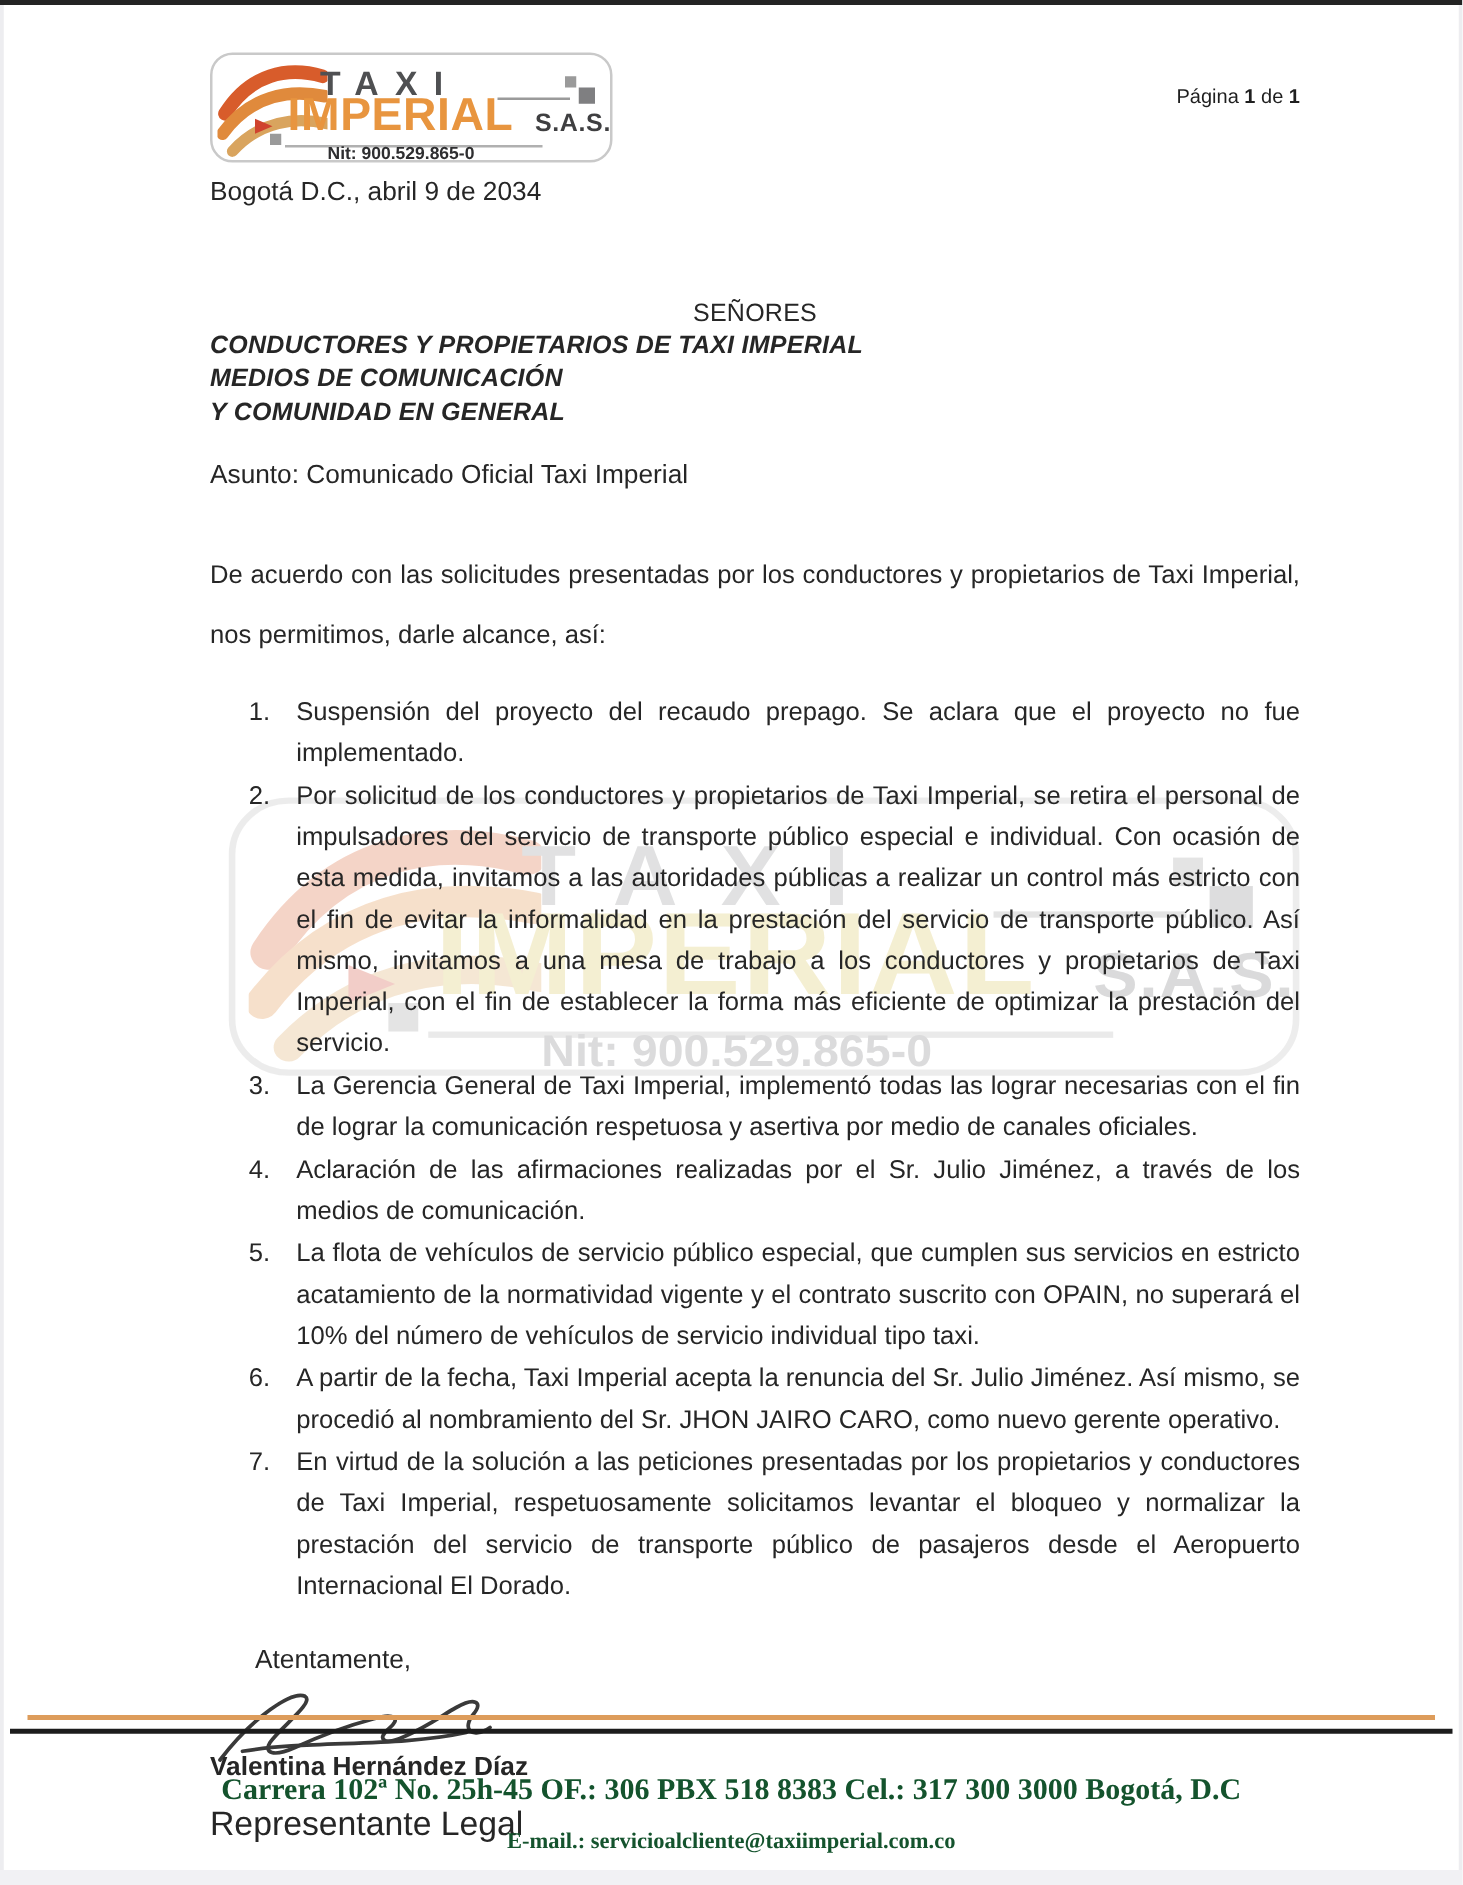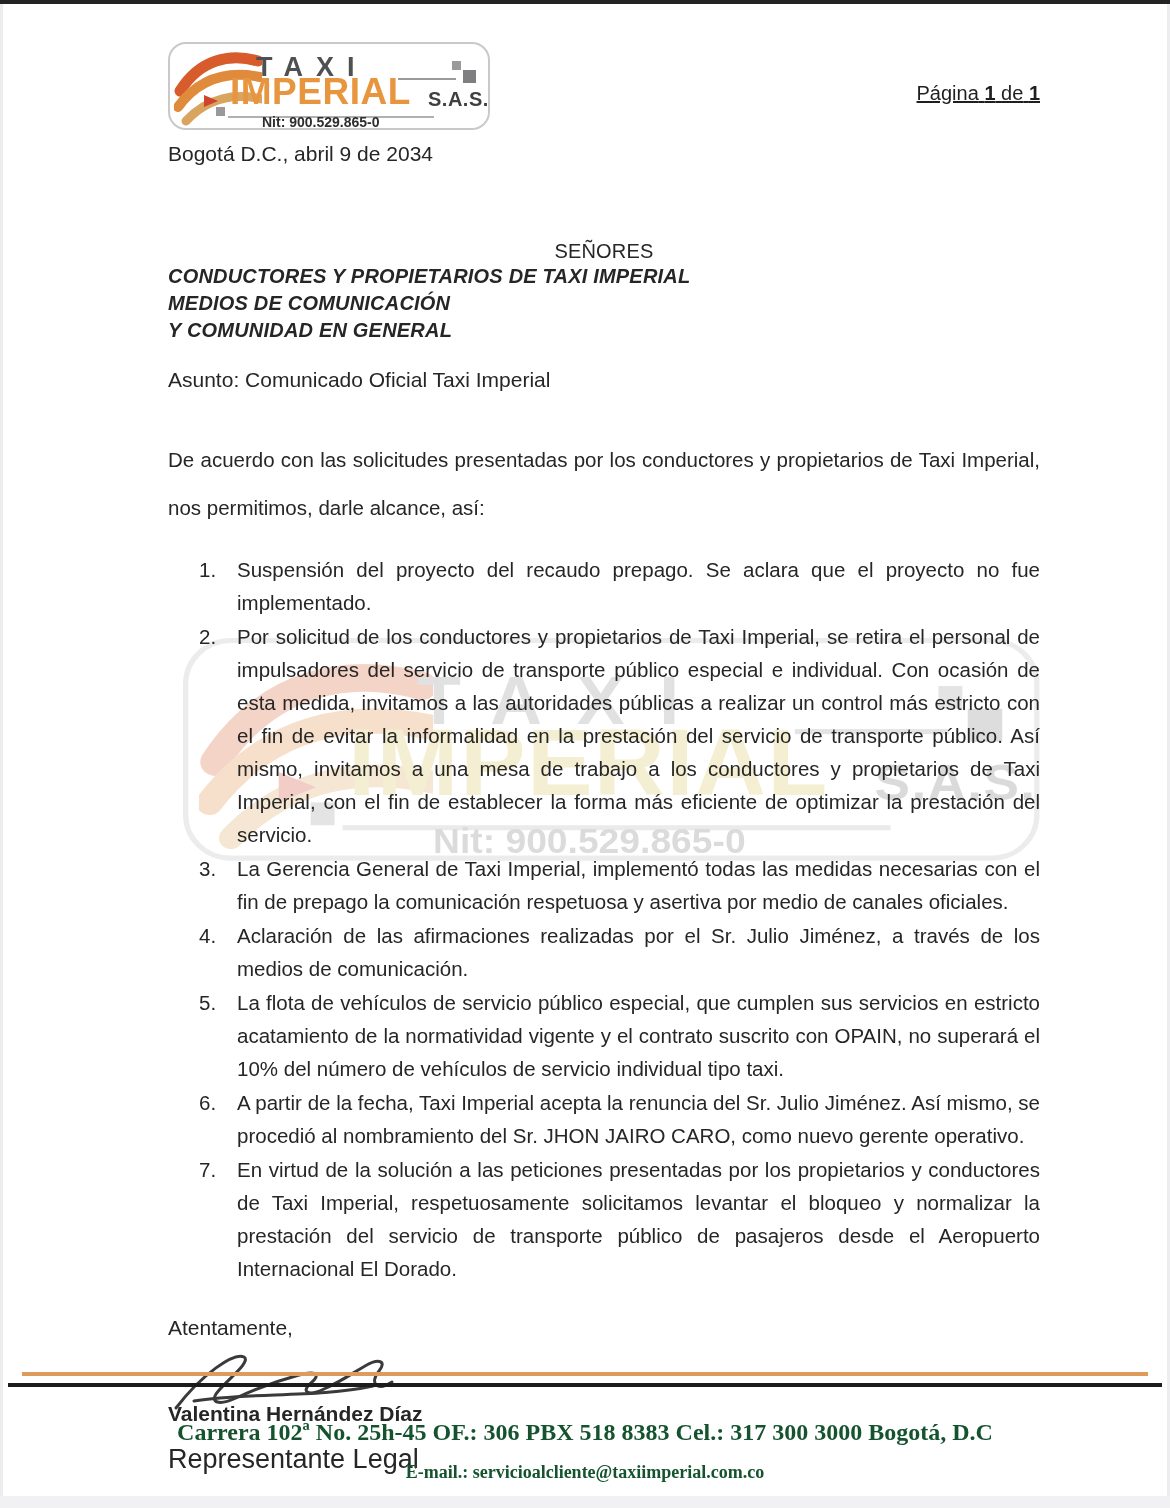--- a/index.html
+++ b/index.html
@@ -62,21 +62,21 @@
     pointer-events: none;
   }
   .watermark .logo-box { background: transparent; border-color: #b9b9b9; }
   .watermark .logo-imperial { color: #d8c254; }
   .watermark .logo-taxi { color: #8d8e91; }
   .watermark .logo-nit { color: #77777a; }
   .watermark .logo-sas { color: #737376; }
 
   
   .header-row { display: flex; justify-content: space-between; align-items: flex-start; padding-top: 42px; }
-  .page-indicator { margin-top: 40px; font-size: 20px; color: #1f1f1f; text-decoration: underline; }
+  .page-indicator { margin-top: 27px; font-size: 16px; color: #1f1f1f; }
   .page-indicator b { font-weight: 700; }
 
   .date-line { margin-top: 12px; font-size: 21px; }
 
   
   .recipients { margin-top: 74px; }
   .salutation { font-size: 20px; letter-spacing: 0.2px; text-align: center; }
   .recipient-line { font-size: 20px; font-weight: 700; font-style: italic; line-height: 27px; letter-spacing: 0.2px; }
 
   .subject-line { margin-top: 24px; font-size: 21px; }
@@ -92,21 +92,21 @@
     text-align: justify;
     margin-bottom: 1px;
   }
   ol.points li::before {
     content: counter(item) ".";
     position: absolute; left: -38px; top: 0;
     text-align: left;
   }
 
   
-  .valediction { margin-top: 31px; font-size: 21px; }
+  .valediction { margin-top: 31px; font-size: 21px; margin-left: 36px; }
   .signature-wrap { height: 72px; margin-top: 4px; margin-bottom: -14px; }
   .signatory-name { font-size: 21px; font-weight: 700; }
   .signatory-role, .signatory-company { font-size: 27px; line-height: 25px; margin-top: 21px; }
   .cc-line { margin-top: 50px; font-size: 21px; }
 
   
   .footer-rule-orange { position: absolute; left: 22px; right: 22px; top: 1372px; height: 4px; background: #dd9c5b; z-index: 2; }
   .footer-rule-black { position: absolute; left: 8px; right: 8px; top: 1383px; height: 4px; background: #1c1c1c; z-index: 2; }
   .footer-text {
     position: absolute; left: 0; right: 0; top: 1400px; z-index: 2;
@@ -186,21 +186,21 @@
       <div class="recipient-line">Y COMUNIDAD EN GENERAL</div>
     </div>
 
     <div class="subject-line">Asunto: Comunicado Oficial Taxi Imperial</div>
 
     <p class="intro-par">De acuerdo con las solicitudes presentadas por los conductores y propietarios de Taxi Imperial, nos permitimos, darle alcance, así:</p>
 
     <ol class="points">
       <li>Suspensión del proyecto del recaudo prepago. Se aclara que el proyecto no fue implementado.</li>
       <li>Por solicitud de los conductores y propietarios de Taxi Imperial, se retira el personal de impulsadores del servicio de transporte público especial e individual. Con ocasión de esta medida, invitamos a las autoridades públicas a realizar un control más estricto con el fin de evitar la informalidad en la prestación del servicio de transporte público. Así mismo, invitamos a una mesa de trabajo a los conductores y propietarios de Taxi Imperial, con el fin de establecer la forma más eficiente de optimizar la prestación del servicio.</li>
-      <li>La Gerencia General de Taxi Imperial, implementó todas las medidas necesarias con el fin de prepago la comunicación respetuosa y asertiva por medio de canales oficiales.</li>
+      <li>La Gerencia General de Taxi Imperial, implementó todas las lograr necesarias con el fin de lograr la comunicación respetuosa y asertiva por medio de canales oficiales.</li>
       <li>Aclaración de las afirmaciones realizadas por el Sr. Julio Jiménez, a través de los medios de comunicación.</li>
       <li>La flota de vehículos de servicio público especial, que cumplen sus servicios en estricto acatamiento de la normatividad vigente y el contrato suscrito con OPAIN, no superará el 10% del número de vehículos de servicio individual tipo taxi.</li>
       <li>A partir de la fecha, Taxi Imperial acepta la renuncia del Sr. Julio Jiménez. Así mismo, se procedió al nombramiento del Sr. JHON JAIRO CARO, como nuevo gerente operativo.</li>
       <li>En virtud de la solución a las peticiones presentadas por los propietarios y conductores de Taxi Imperial, respetuosamente solicitamos levantar el bloqueo y normalizar la prestación del servicio de transporte público de pasajeros desde el Aeropuerto Internacional El Dorado.</li>
     </ol>
 
     <div class="valediction">Atentamente,</div>
 
     <div class="signature-wrap">
       <svg width="250" height="72" viewBox="0 0 250 72">

